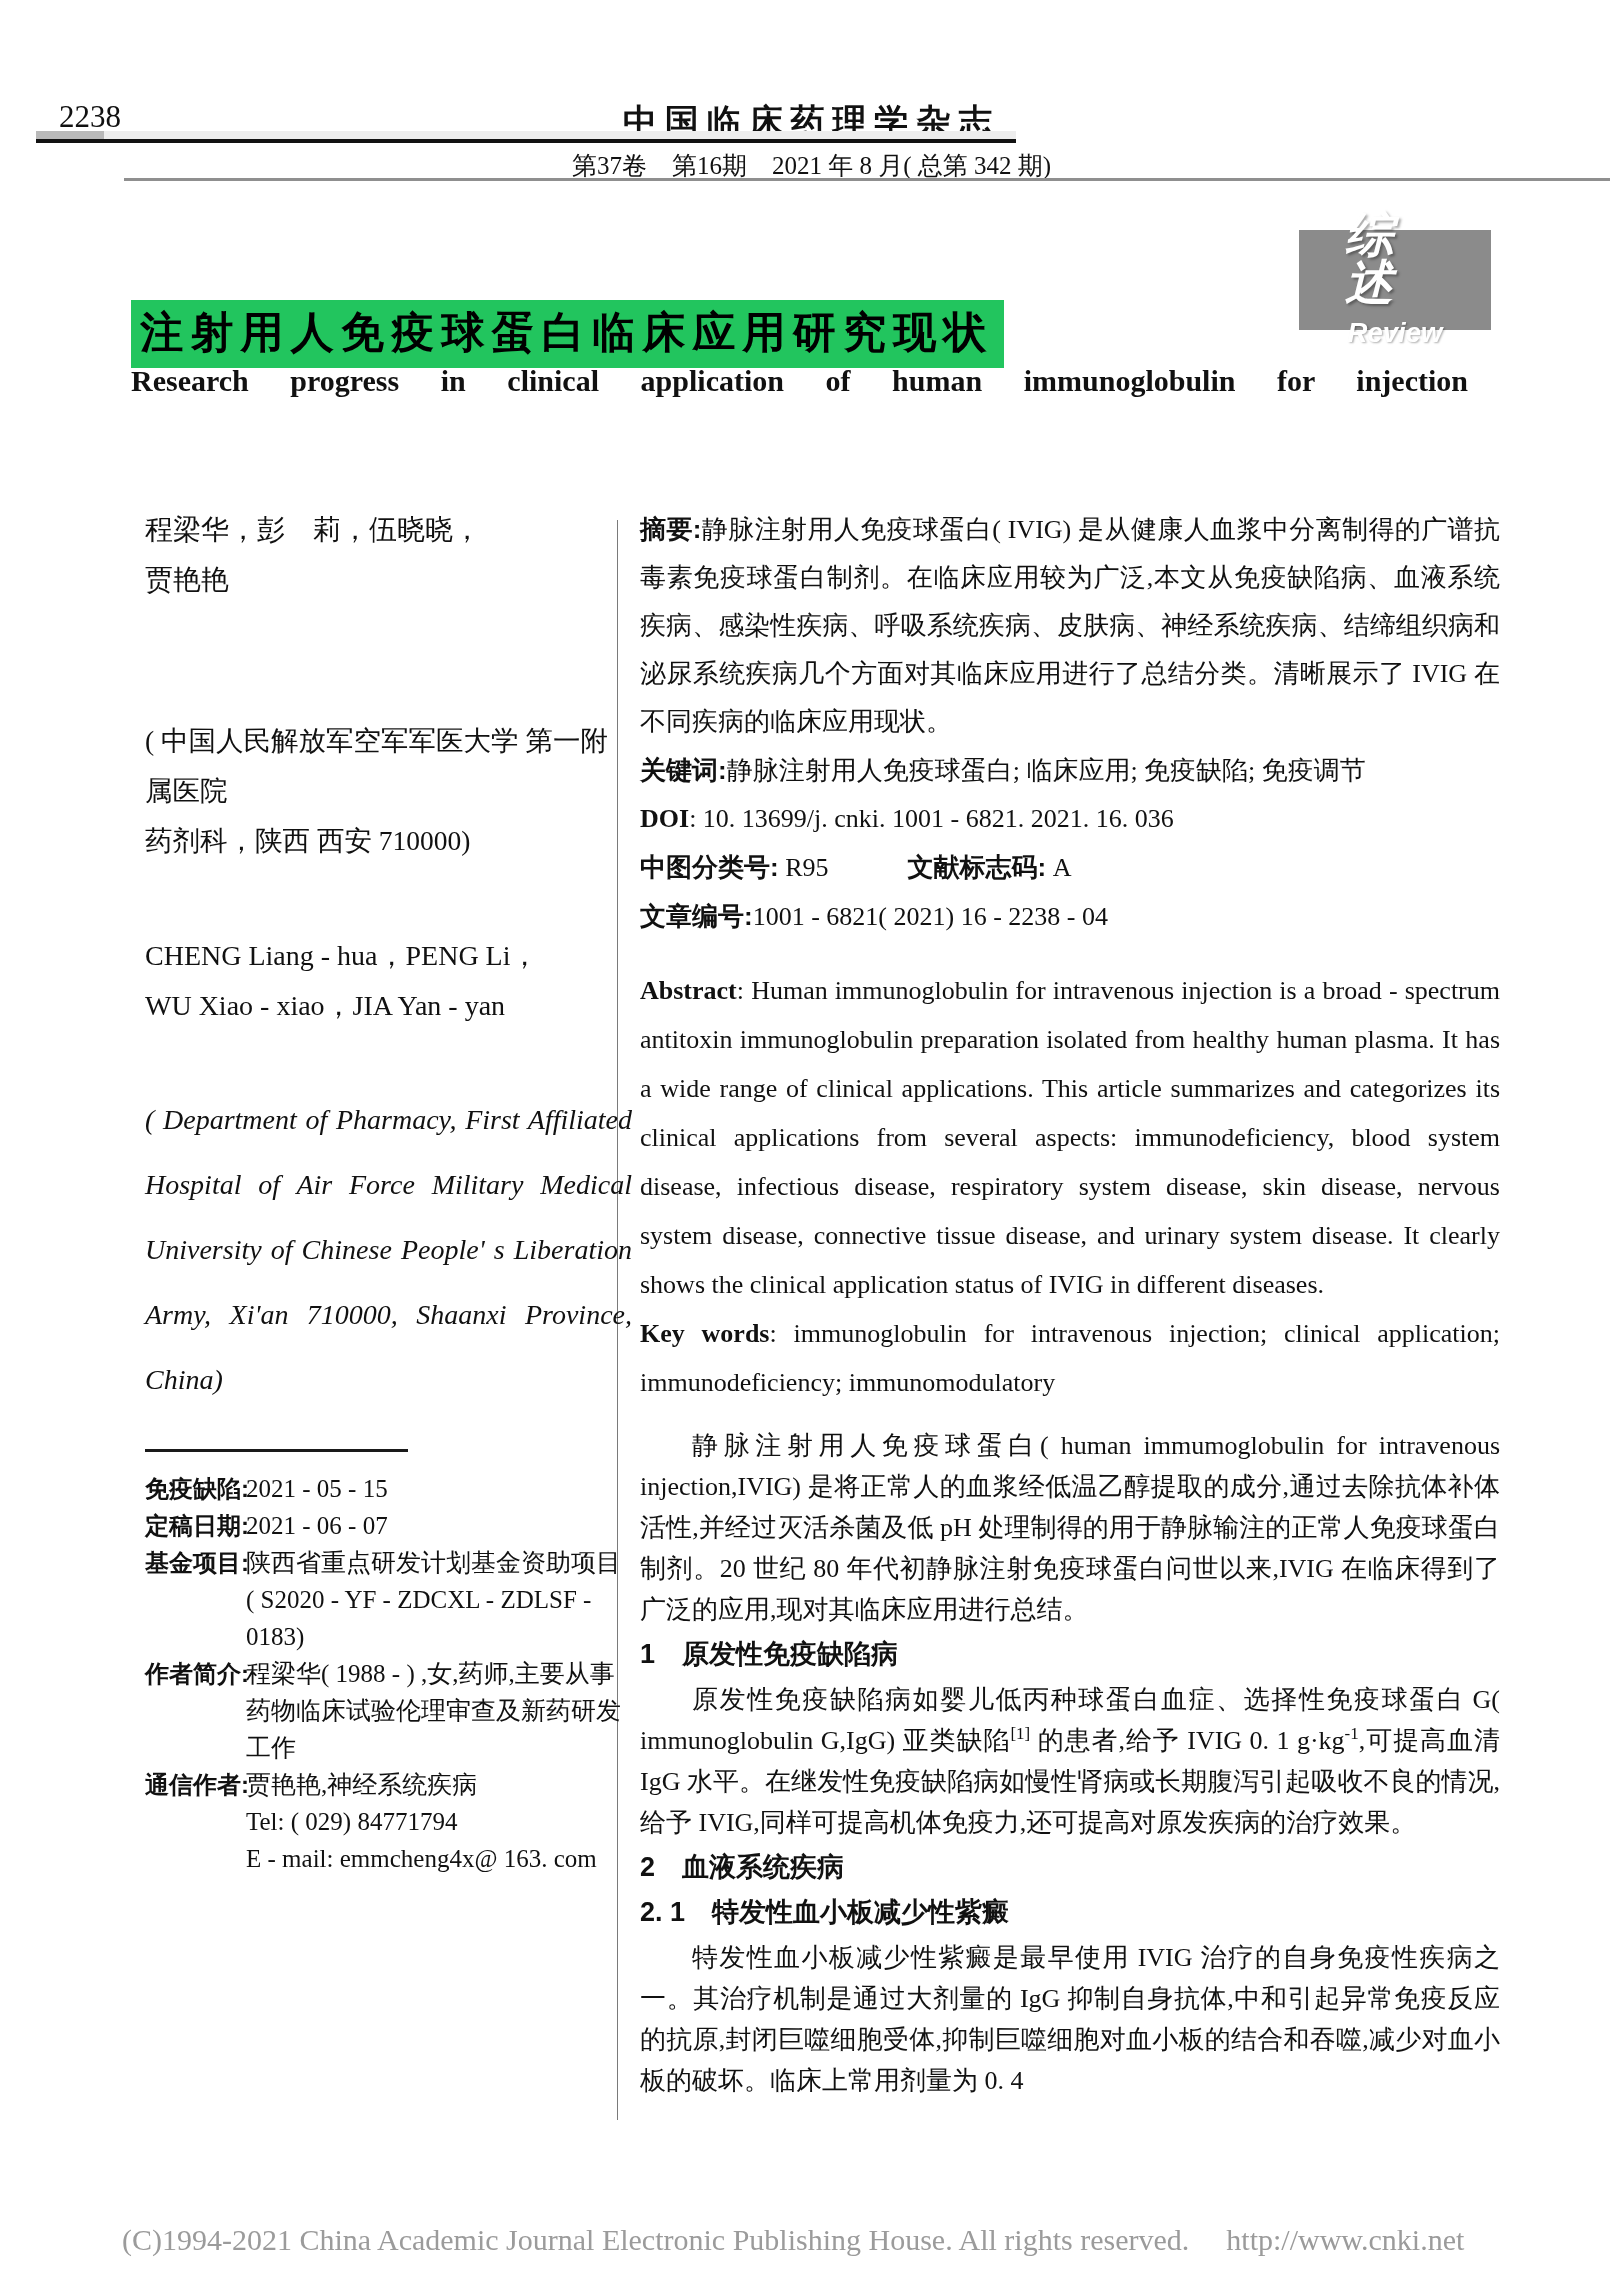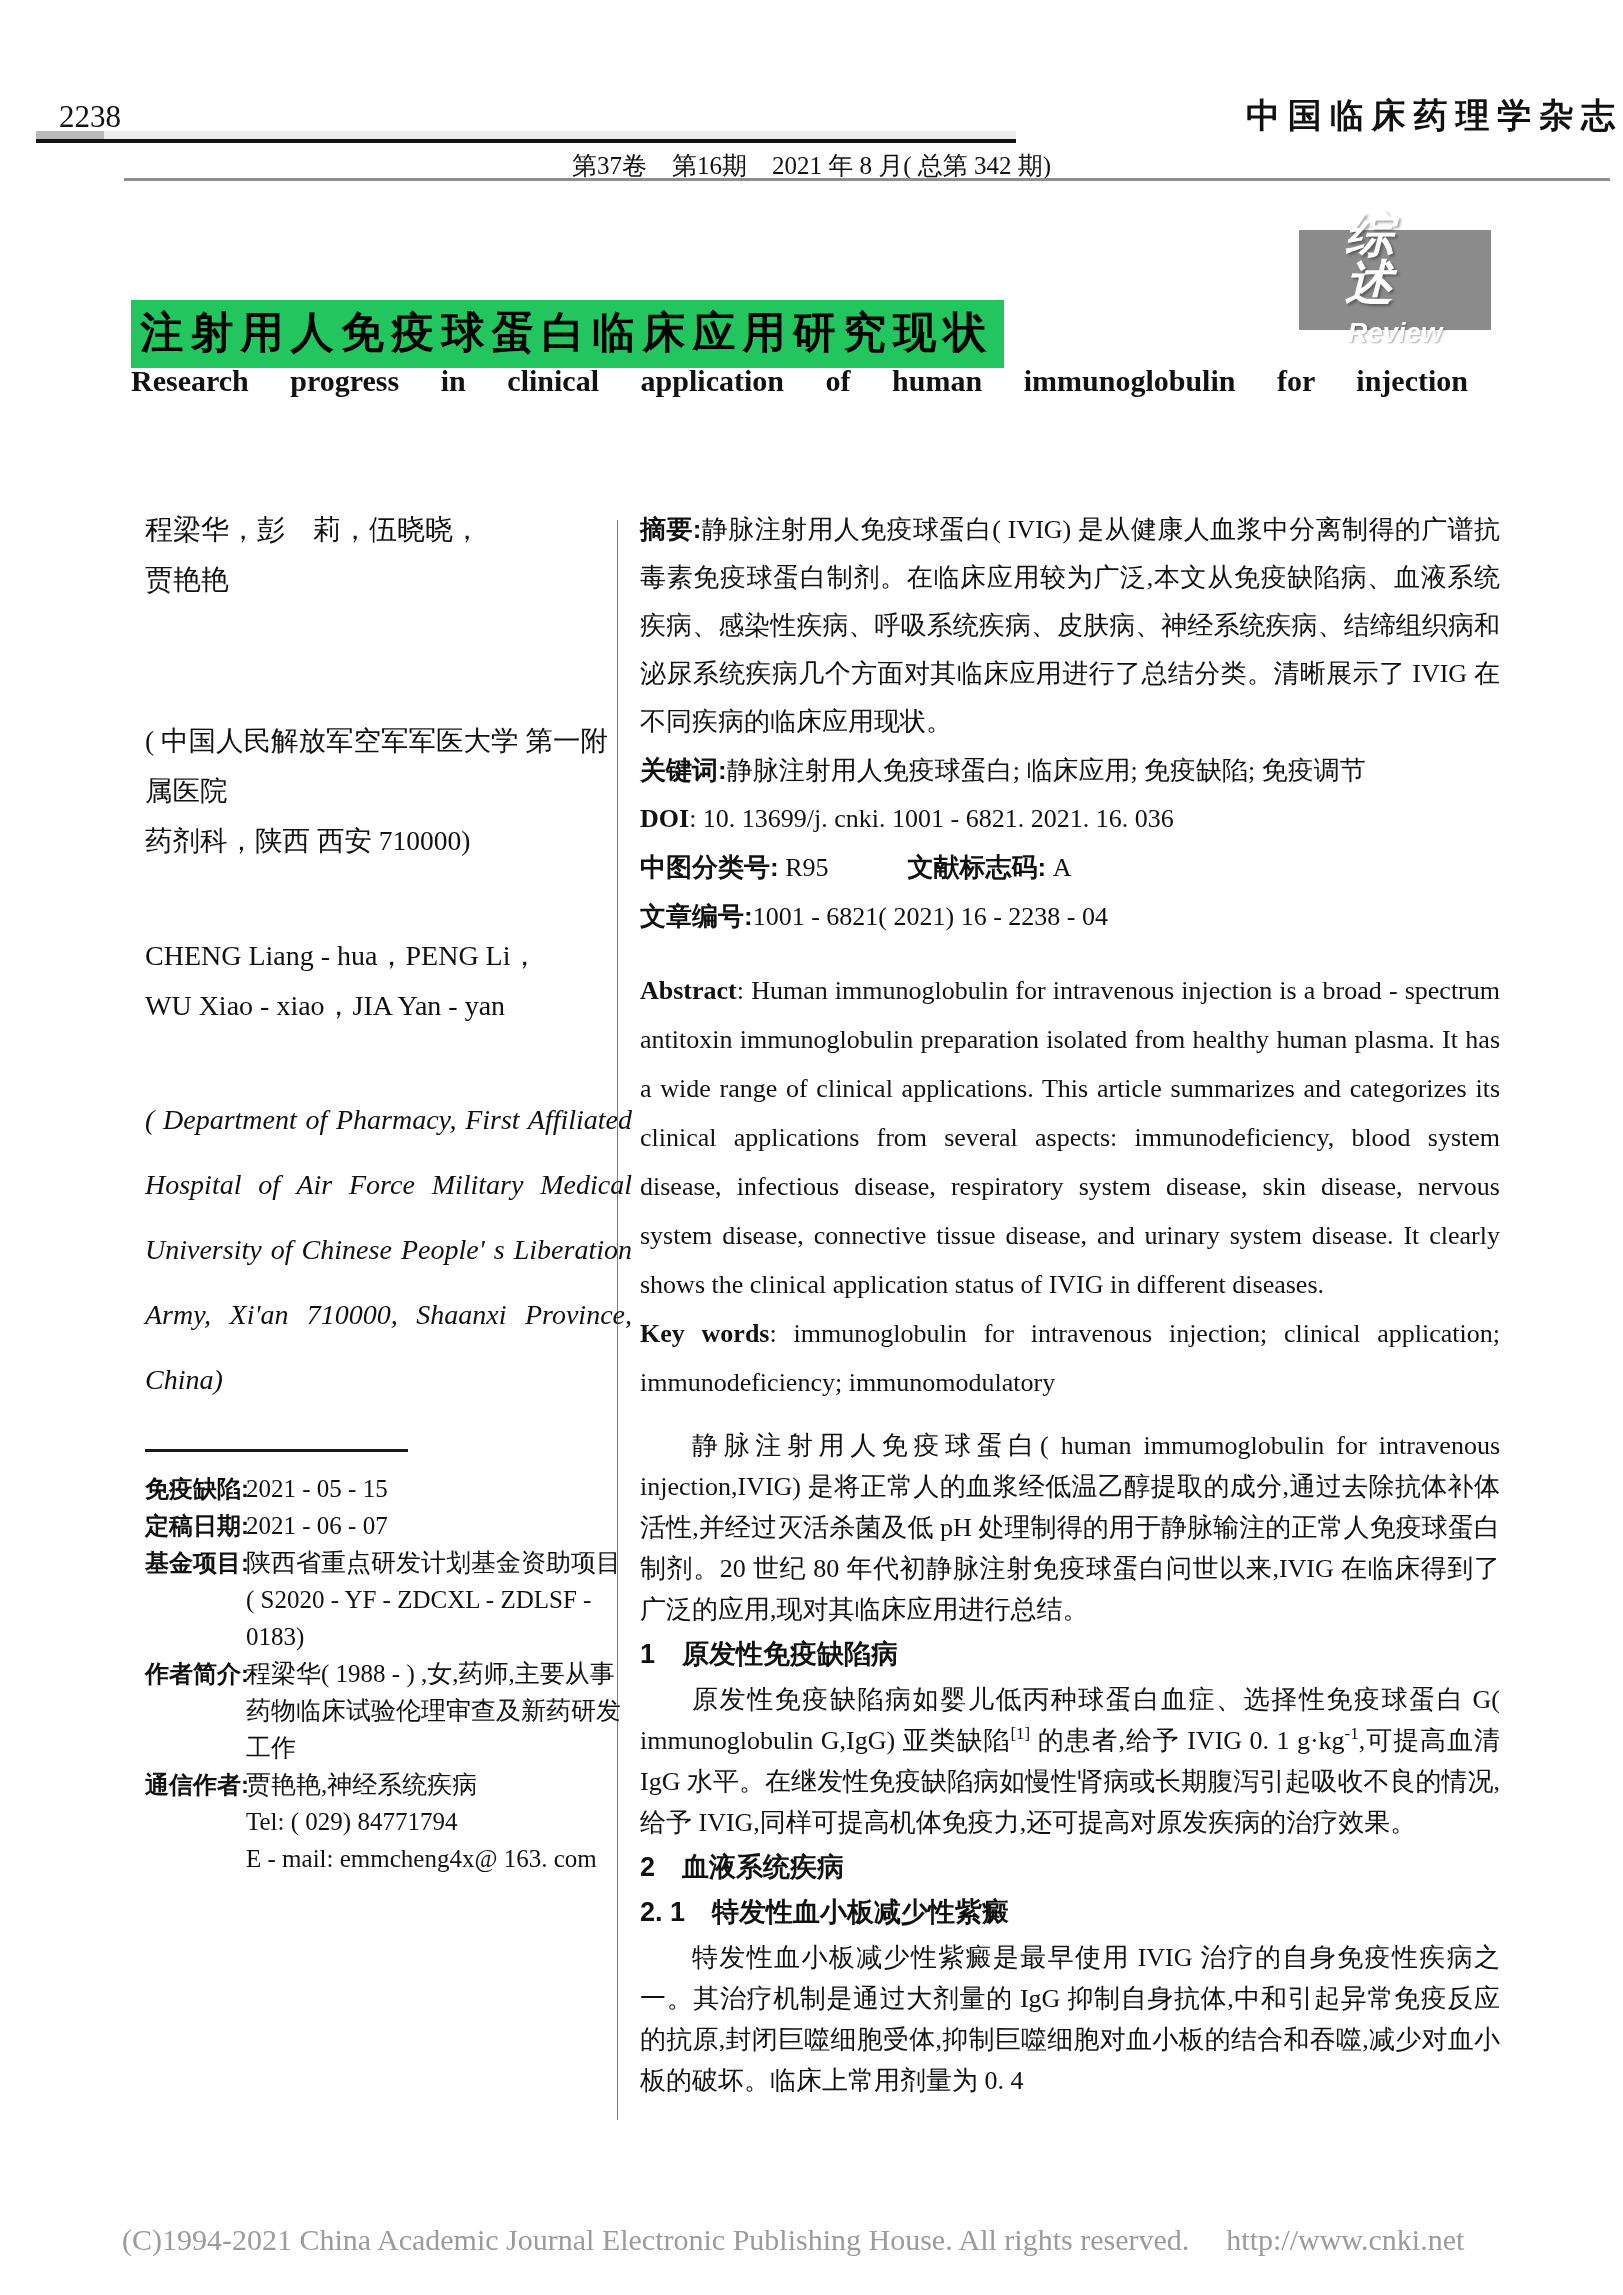--- a/index.html
+++ b/index.html
@@ -6,21 +6,21 @@
   .page{
     position:relative;width:1623px;height:2295px;background:#ffffff;
     font-family:"Liberation Serif","DejaVu Serif",serif;color:#111;
     overflow:hidden;
   }
   .sans{font-family:"Liberation Sans","DejaVu Sans",sans-serif;}
   .abs{position:absolute;}
 
   
   .page-number{left:59px;top:99px;font-size:31px;}
-  .journal-title{left:0;top:93px;width:1623px;text-align:right;
+  .journal-title{left:0;top:99px;width:1623px;text-align:center;
     font-size:34px;font-weight:bold;letter-spacing:7.9px;}
   .header-band{left:36px;top:131px;width:980px;height:7.9px;background:#ededed;}
   .header-chunk{left:36px;top:131px;width:68px;height:9.8px;background:#b9b9b9;}
   .header-rule{left:36px;top:139px;width:980px;height:3.9px;background:#121212;}
   .issue-line{left:0;top:149px;width:1623px;text-align:center;font-size:25px;}
   .header-gray-rule{left:124px;top:178px;width:1486px;height:2.6px;background:#8f8f8f;}
 
   
   .zh-title{left:131px;top:300px;}
   .zh-title .hl{background:#22c55e;display:inline-block;padding:3.9px 10.5px 6.5px 9.2px;}

